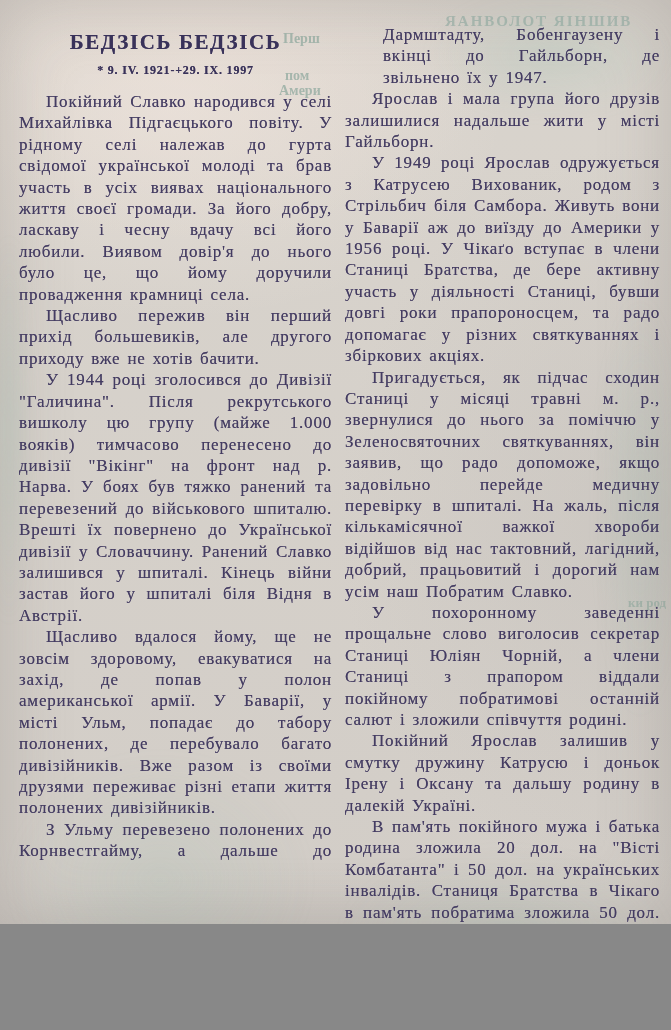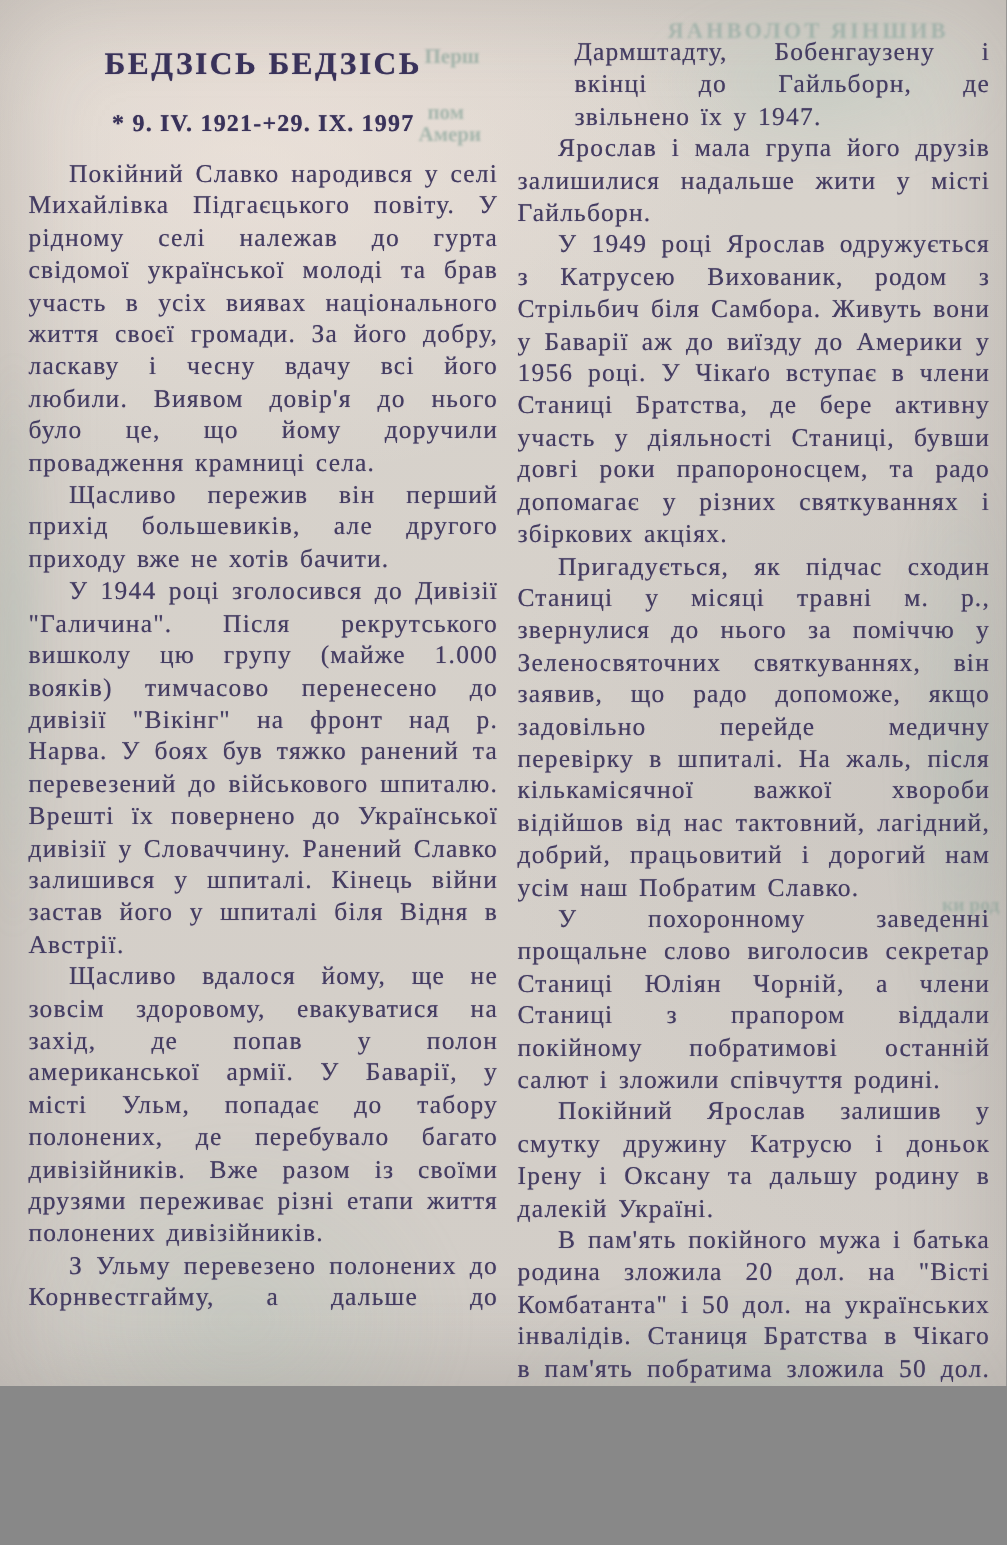--- a/index.html
+++ b/index.html
@@ -14,21 +14,21 @@
     box-shadow: inset 0 0 70px rgba(118,113,108,.30);
     font-family:"Liberation Serif","DejaVu Serif",serif;
     color:#443c62;
   }
   .col{position:absolute;}
   .col.left{left:19px;top:30px;width:313px;}
   .col.right{left:345px;top:24px;width:315px;}
   .title-block{text-align:center;margin:0 0 13px 0;color:#39325a;}
   .t1{font-size:21px;font-weight:bold;letter-spacing:1.6px;
       text-shadow:0 0 .6px rgba(57,50,90,.75);}
-  .t2{font-size:16px;font-weight:bold;letter-spacing:.8px;margin-top:19px;
+  .t2{font-size:12px;font-weight:bold;letter-spacing:.8px;margin-top:8px;
       text-shadow:0 0 .6px rgba(57,50,90,.75);}
   p.body{
     margin:0;font-size:17px;line-height:21.4px;
     text-align:justify;text-indent:27px;
     letter-spacing:.8px;word-spacing:2px;
     text-shadow:0 0 .55px rgba(68,60,98,.65);
     hyphens:auto;
   }
   p.body.no-indent{text-indent:0;margin-left:38px;}
   p.body.cont{text-align-last:justify;}

